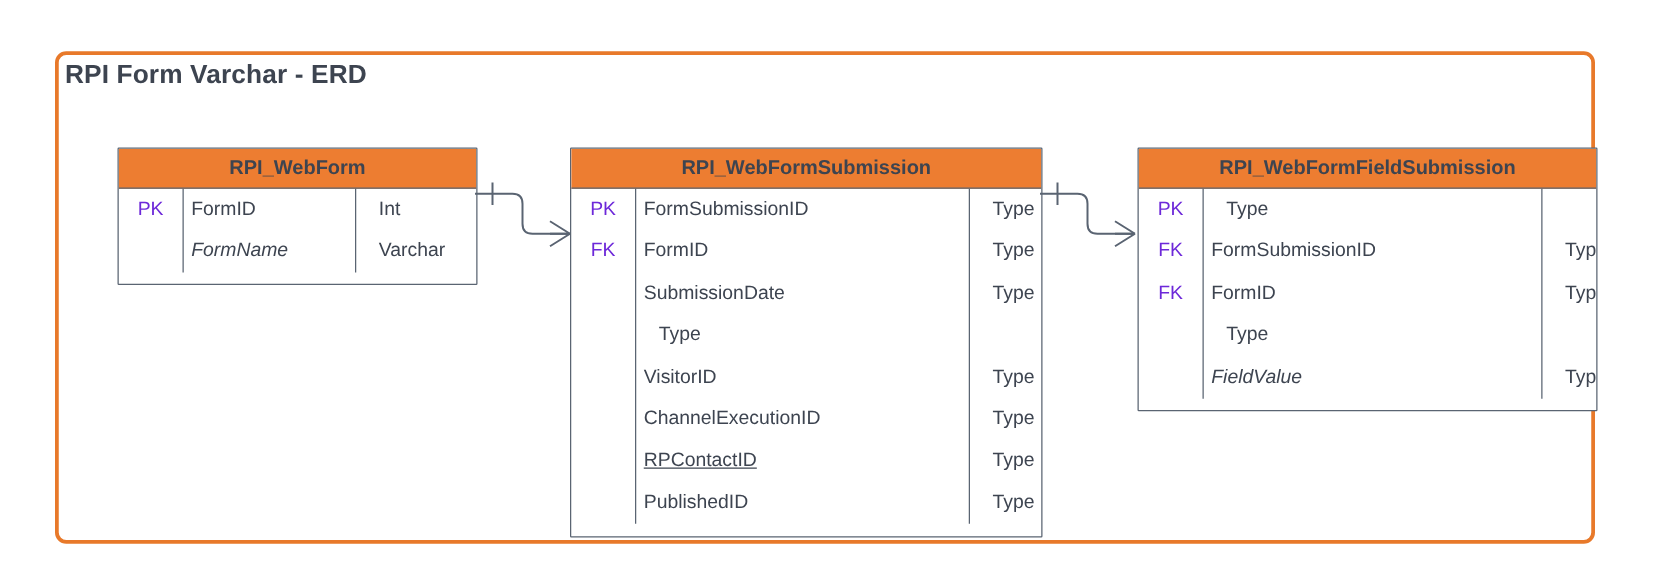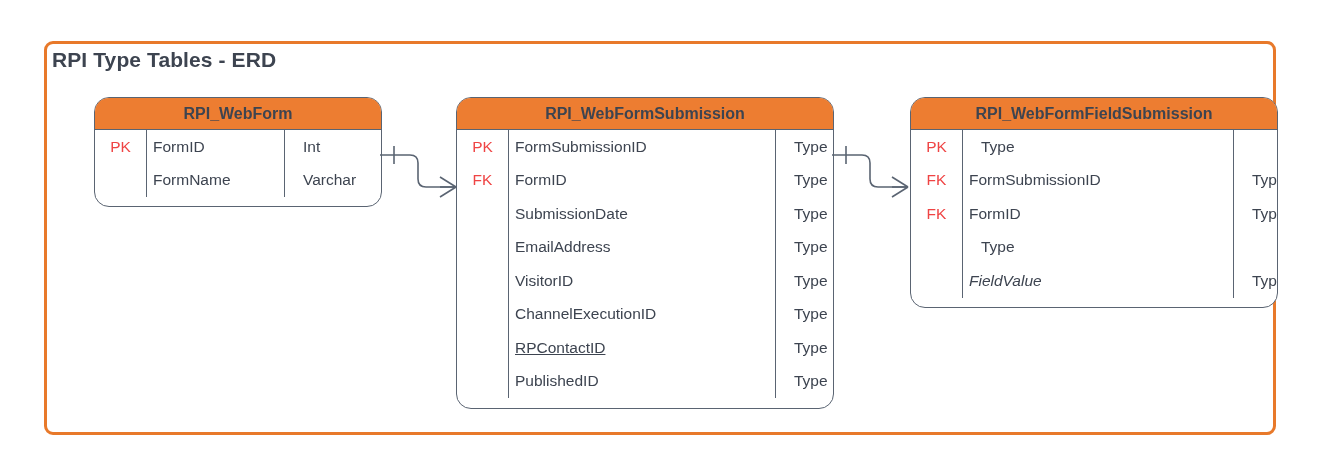--- a/index.html
+++ b/index.html
@@ -45,23 +45,24 @@
     color: #3D4450;
     letter-spacing: 0.1px;
     white-space: nowrap;
   }
 
   
   .entity {
     position: absolute;
     box-sizing: border-box;
     border: 1.4px solid #5A6472;
-    border-radius: 15px;
+    border-radius: 1px;
     background: #ffffff;
     overflow: hidden;
+    margin-top: 21px;
   }
 
   .entity-header {
     height: 32px;
     background: #ED7D31;
     color: #3D4450;
     font-size: 16px;
     font-weight: bold;
     display: flex;
     align-items: center;
@@ -80,21 +81,21 @@
     display: flex;
     align-items: center;
     height: 33.5px;
     box-sizing: border-box;
   }
 
   .cell-key {
     flex: 0 0 auto;
     text-align: center;
     font-size: 15.5px;
-    color: #ef4444;
+    color: #6d28d9;
     box-sizing: border-box;
     display: flex;
     align-items: center;
     justify-content: center;
     height: 100%;
   }
   .cell-name {
     flex: 1 1 auto;
     font-size: 15.5px;
     color: #3D4450;
@@ -132,36 +133,36 @@
     pointer-events: none;
   }
 </style>
 </head>
 <body>
 
 <div id="canvas">
 
   <div class="erd-container"></div>
 
-  <div class="erd-title">RPI Type Tables - ERD</div>
+  <div class="erd-title">RPI Form Varchar - ERD</div>
 
   <div class="entity" id="entity-0" style="left:94px; top:97px; width:288px; height:110px;">
     <div class="entity-header">RPI_WebForm</div>
     <div class="entity-body">
       <div class="col-sep" style="left:51px;"></div>
       <div class="col-sep" style="left:189px;"></div>
 
       <div class="entity-row">
         <div class="cell-key" style="width:51px;">PK</div>
         <div class="cell-name" style="width:138px;">FormID</div>
         <div class="cell-type" style="width:97px;">Int</div>
       </div>
       <div class="entity-row">
         <div class="cell-key" style="width:51px;"></div>
-        <div class="cell-name" style="width:138px;">FormName</div>
+        <div class="cell-name" style="width:138px;font-style:italic;">FormName</div>
         <div class="cell-type" style="width:97px;">Varchar</div>
       </div>
     </div>
   </div>
 
   <div class="entity" id="entity-1" style="left:456px; top:97px; width:378px; height:312px;">
     <div class="entity-header">RPI_WebFormSubmission</div>
     <div class="entity-body">
       <div class="col-sep" style="left:51px;"></div>
       <div class="col-sep" style="left:318px;"></div>
@@ -176,21 +177,20 @@
         <div class="cell-name" style="width:267px;">FormID</div>
         <div class="cell-type" style="width:58px;">Type</div>
       </div>
       <div class="entity-row">
         <div class="cell-key" style="width:51px;"></div>
         <div class="cell-name" style="width:267px;">SubmissionDate</div>
         <div class="cell-type" style="width:58px;">Type</div>
       </div>
       <div class="entity-row">
         <div class="cell-key" style="width:51px;"></div>
-        <div class="cell-name" style="width:267px;">EmailAddress</div>
         <div class="cell-type" style="width:58px;">Type</div>
       </div>
       <div class="entity-row">
         <div class="cell-key" style="width:51px;"></div>
         <div class="cell-name" style="width:267px;">VisitorID</div>
         <div class="cell-type" style="width:58px;">Type</div>
       </div>
       <div class="entity-row">
         <div class="cell-key" style="width:51px;"></div>
         <div class="cell-name" style="width:267px;">ChannelExecutionID</div>

